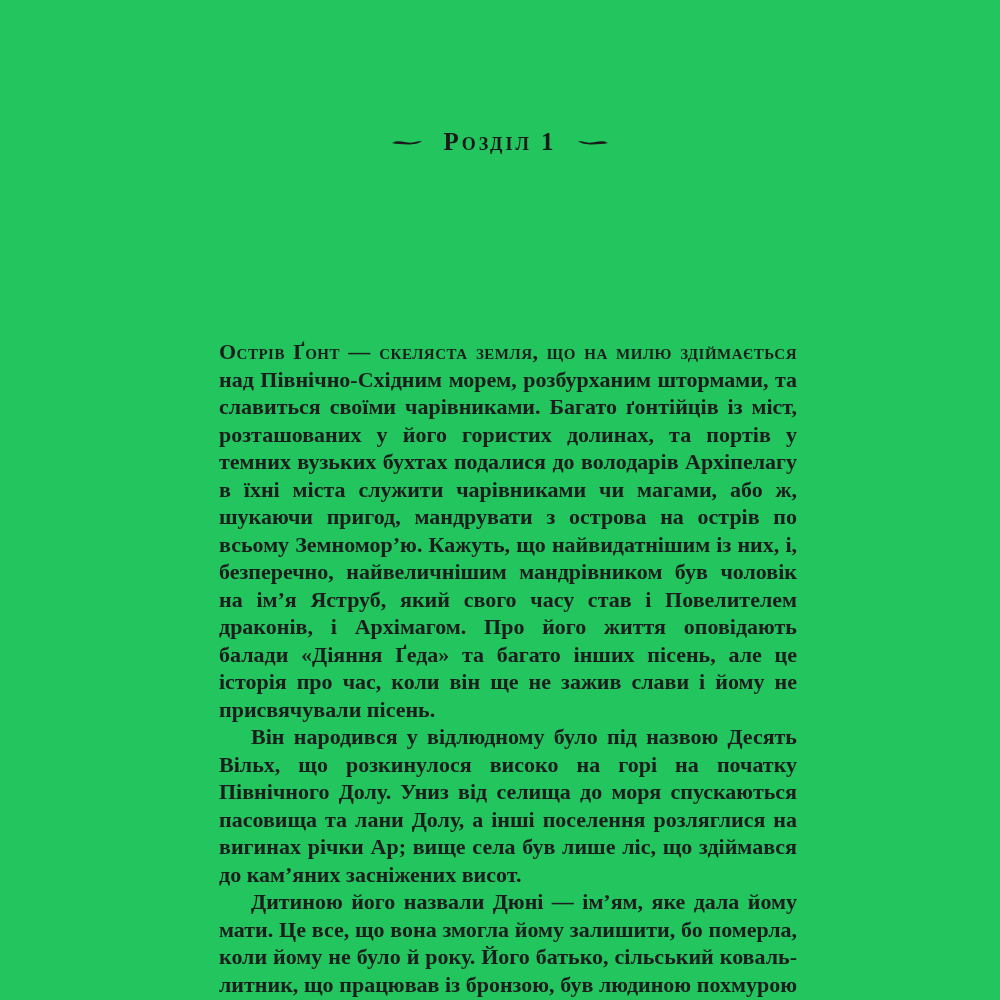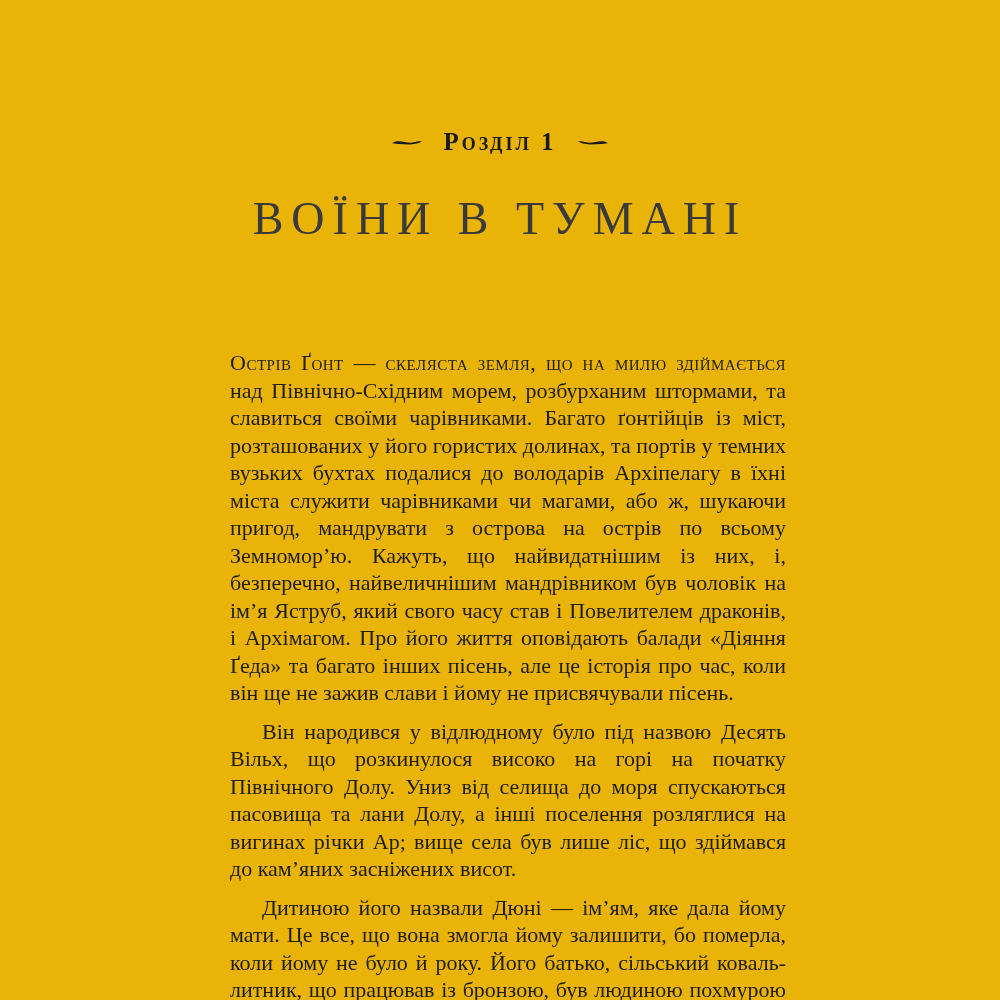--- a/index.html
+++ b/index.html
@@ -4,21 +4,21 @@
 <style>
   * { margin: 0; padding: 0; box-sizing: border-box; }
   html, body {
     width: 1000px; height: 1000px;
     background: #ffffff;
     font-family: "Liberation Serif", serif;
   }
   .page {
     position: relative;
     width: 1000px; height: 1000px;
-    background: #eab308;
+    background: #22c55e;
     overflow: hidden;
   }
   .chapter-head {
     position: absolute;
     top: 128px; left: 0;
     width: 100%;
     display: flex;
     align-items: center;
     justify-content: center;
     gap: 20px;
@@ -51,21 +51,21 @@
     position: absolute;
     left: 219px; top: 338px;
     width: 578px;
     font-family: "Liberation Serif", serif;
     font-size: 22px;
     line-height: 27.5px;
     color: #1d1d1d;
     text-align: justify;
     hyphens: auto;
   }
-  .body-text p { margin: 11px; }
+  .body-text p { margin: 0; font-weight: bold; }
   .body-text p + p { text-indent: 32px; }
   .body-text p.opening::first-line {
     font-variant: small-caps;
     letter-spacing: 0.5px;
   }
   .body-text p.cut-off { text-align-last: justify; }
 </style>
 </head>
 <body>
 
@@ -78,21 +78,20 @@
       </svg>
     </span>
     <span class="chapter-label">Розділ 1</span>
     <span class="ornament right">
       <svg width="32" height="10" viewBox="0 0 32 10" aria-hidden="true">
         <path d="M1,6 C9,1.5 16,7.5 24,5 C27,4 30,4.2 31,4.6 C28,6.2 24,7.6 18,7.4 C11,7.2 5,7.2 1,6 Z" fill="#1a1a1a"></path>
       </svg>
     </span>
   </div>
 
-  <div class="chapter-title">ВОЇНИ В ТУМАНІ</div>
 
   <div class="body-text">
     <p class="opening">Острів Ґонт — скеляста земля, що на милю здіймається над Північно-Східним морем, розбурханим штормами, та славиться своїми чарівниками. Багато ґонтійців із міст, розташованих у його гористих долинах, та портів у темних вузьких бухтах подалися до володарів Архіпелагу в їхні міста служити чарівниками чи магами, або ж, шукаючи пригод, мандрувати з острова на острів по всьому Земномор’ю. Кажуть, що найвидатнішим із них, і, безперечно, найвеличнішим мандрівником був чоловік на ім’я Яструб, який свого часу став і Повелителем драконів, і Архімагом. Про його життя оповідають балади «Діяння Ґеда» та багато інших пісень, але це історія про час, коли він ще не зажив слави і йому не присвячували пісень.</p>
     <p>Він народився у відлюдному було під назвою Десять Вільх, що розкинулося високо на горі на початку Північного Долу. Униз від селища до моря спускаються пасовища та лани Долу, а інші поселення розляглися на вигинах річки Ар; вище села був лише ліс, що здіймався до кам’яних засніжених висот.</p>
     <p class="cut-off">Дитиною його назвали Дюні — ім’ям, яке дала йому мати. Це все, що вона змогла йому залишити, бо померла, коли йому не було й року. Його батько, сільський коваль-литник, що працював із бронзою, був людиною похмурою і мовчазною, а оскільки шестеро братів Дюні були</p>
   </div>
 
 </div>
 
 </body></html>

